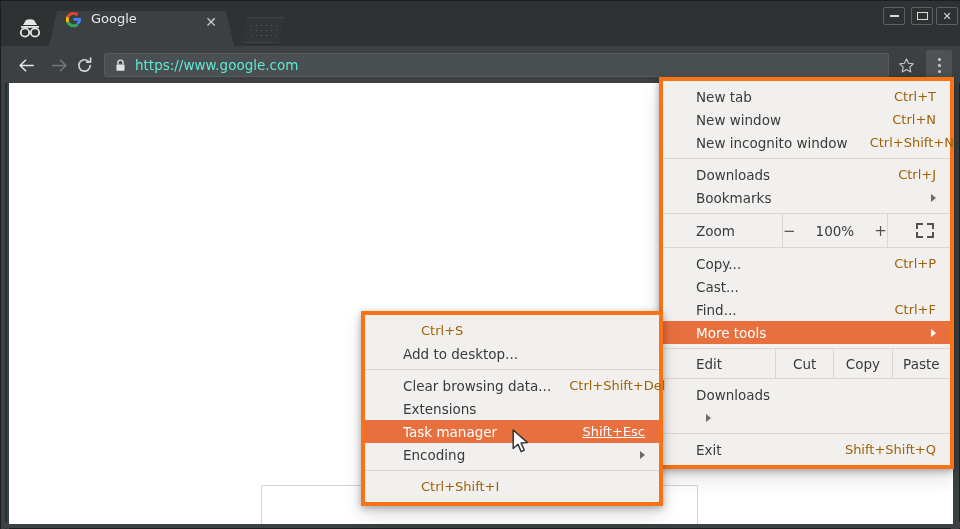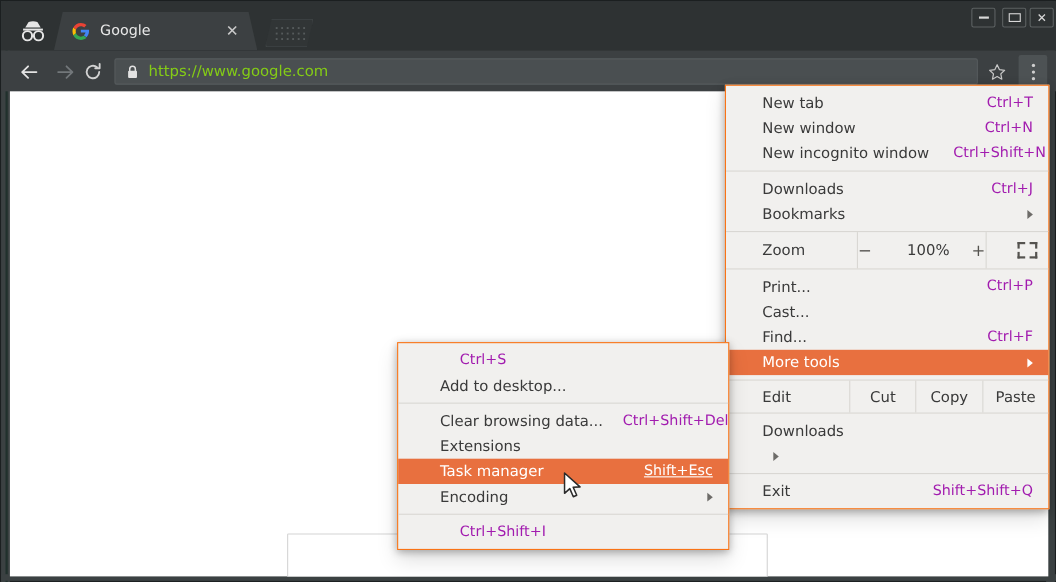--- a/index.html
+++ b/index.html
@@ -29,21 +29,21 @@
   #incognito-badge {
     position:absolute; left:12px; top:14px; width:34px; height:26px;
     display:flex; align-items:center; justify-content:center;
   }
   #incognito-badge svg { display:block; }
 
   #tab {
     position:absolute; left:48px; top:10px; width:185px; height:35px;
     background:#3c4042;
     border-top-left-radius:2px; border-top-right-radius:2px;
-    display:flex; align-items:center;
+    display:flex; align-items:flex-start;
     clip-path: polygon(8px 0, 177px 0, 185px 35px, 0 35px);
   }
   #tab-favicon { margin-left:16px; width:17px; height:17px; flex:none; }
   #tab-title {
     margin-left:9px; color:#e8e8e8; font-size:13px;
     white-space:nowrap; overflow:hidden; flex:1;
   }
   #tab-close {
     width:22px; height:22px; margin-right:12px;
     color:#c9c9c9; font-size:14px; line-height:22px; text-align:center;
@@ -86,21 +86,21 @@
   #nav-fwd  { left:45px; }
   #nav-reload { left:70px; }
 
   #omnibox {
     position:absolute; left:103px; top:7px; width:785px; height:24px;
     background:#4a4f51; border:1px solid #565b5d; border-radius:2px;
     display:flex; align-items:center;
   }
   #lock-icon { margin-left:10px; width:11px; height:13px; flex:none; }
   #url-text {
-    margin-left:9px; font-size:13.5px; color:#84cc16; white-space:nowrap;
+    margin-left:9px; font-size:13.5px; color:#5eead4; white-space:nowrap;
   }
   #star-btn {
     position:absolute; left:893px; top:7px; width:24px; height:24px;
     display:flex; align-items:center; justify-content:center;
   }
   #menu-btn {
     position:absolute; left:925px; top:4px; width:26px; height:30px;
     background:#4d5254; border-radius:2px;
     display:flex; flex-direction:column; align-items:center; justify-content:center; gap:3px;
   }
@@ -122,35 +122,35 @@
   }
   #searchbox {
     position:absolute; left:252px; top:402px; width:437px; height:42px;
     background:#ffffff; border:1px solid #d4d4d4; border-radius:1px;
   }
 
   
   .menu {
     position:absolute;
     background:#f1f0ee;
-    border:1px solid #f97316;
+    border:4px solid #f97316;
     box-shadow:0 2px 7px rgba(0,0,0,0.30), 0 9px 18px rgba(0,0,0,0.13);
     font-size:13.5px;
     color:#3a3a3a;
     padding:4px 0;
     z-index:40;
   }
   .mrow {
     position:relative; height:23px;
     display:flex; align-items:center;
     padding:0 14px 0 33px;
     white-space:nowrap;
   }
   .mrow .lbl { flex:1; }
-  .mrow .acc { color:#a21caf; font-size:13px; padding-left:22px; }
+  .mrow .acc { color:#a16207; font-size:13px; padding-left:22px; }
   .mrow .arrow {
     width:0; height:0;
     border-left:5px solid #6d6b68;
     border-top:4px solid transparent; border-bottom:4px solid transparent;
     margin-left:10px;
   }
   .mrow.hl { background:#e8703f; color:#ffffff; }
   .mrow.hl .acc { color:#ffffff;text-decoration:underline; }
   .mrow.hl .arrow { border-left-color:#ffffff; }
   .msep { height:1px; background:#d9d7d3; margin:4px 0; }
@@ -164,21 +164,21 @@
     display:flex; align-items:stretch; height:35px;
     border-top:1px solid #d9d7d3; border-bottom:1px solid #d9d7d3;
     margin:4px 0;
   }
   .zoom-label { flex:0 0 119px; display:flex; align-items:center; padding-left:33px; }
   .zoom-ctrl {
     flex:1; display:flex; align-items:center; justify-content:center; gap:20px;
     border-left:1px solid #d9d7d3; border-right:1px solid #d9d7d3;
   }
   .zoom-ctrl .z { font-size:15px; color:#55534f; }
-  .zoom-ctrl .pct { font-size:13.5px;margin-left:12px; }
+  .zoom-ctrl .pct { font-size:13.5px; }
   .zoom-full { flex:0 0 75px; display:flex; align-items:center; justify-content:center; }
   .fs-icon { position:relative; width:18px; height:15px; }
   .fs-icon i { position:absolute; width:7px; height:6px; border:2px solid #55534f; }
   .fs-icon i:nth-child(1){ left:0; top:0; border-right:none; border-bottom:none; }
   .fs-icon i:nth-child(2){ right:0; top:0; border-left:none; border-bottom:none; }
   .fs-icon i:nth-child(3){ left:0; bottom:0; border-right:none; border-top:none; }
   .fs-icon i:nth-child(4){ right:0; bottom:0; border-left:none; border-top:none; }
 
   
   .edit-row {
@@ -340,21 +340,21 @@
         <span class="fs-icon">
           <i></i>
           <i></i>
           <i></i>
           <i></i>
         </span>
       </div>
     </div>
 
     <div class="mrow">
-      <span class="lbl">Print...</span>
+      <span class="lbl">Copy...</span>
       <span class="acc">Ctrl+P</span>
     </div>
     <div class="mrow">
       <span class="lbl">Cast...</span>
       <span class="acc"></span>
     </div>
     <div class="mrow">
       <span class="lbl">Find...</span>
       <span class="acc">Ctrl+F</span>
     </div>

